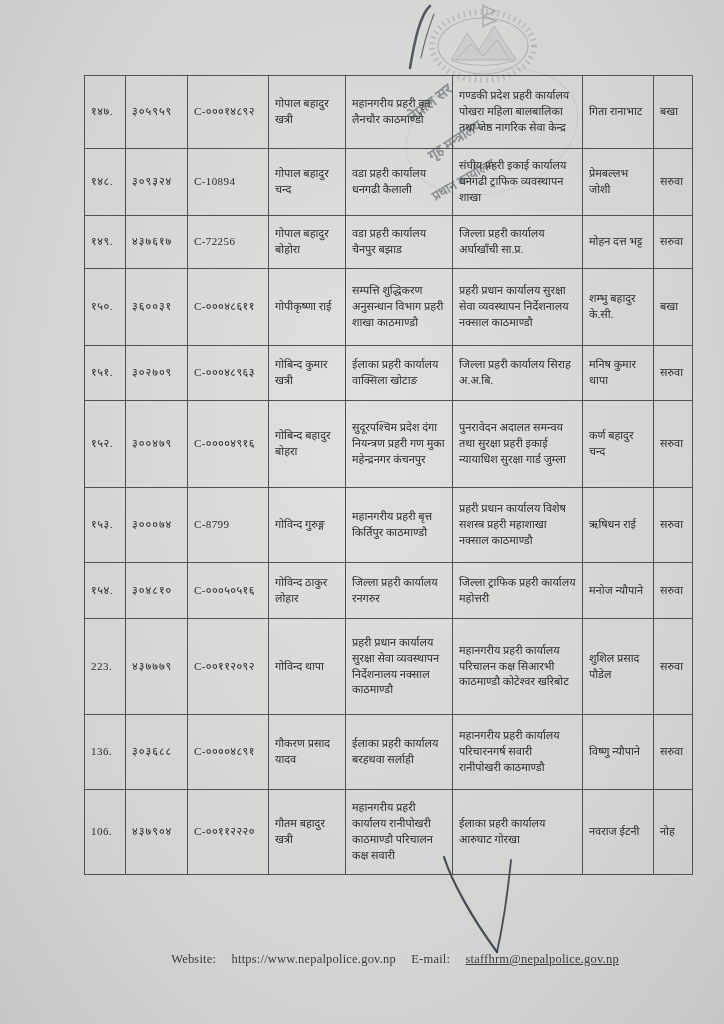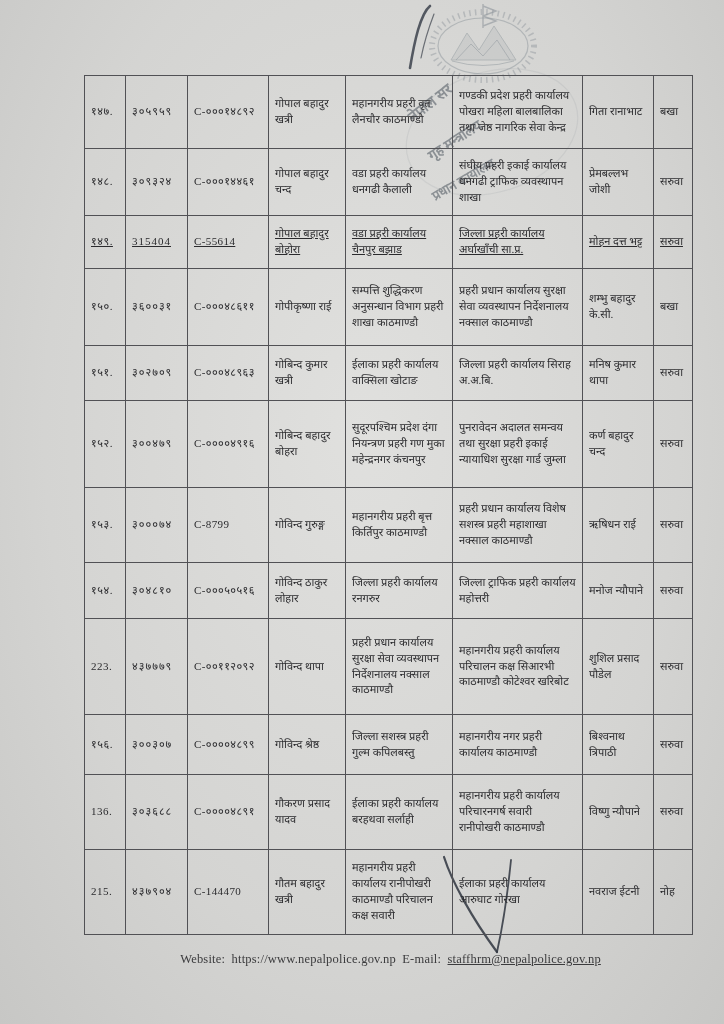--- a/index.html
+++ b/index.html
@@ -46,21 +46,21 @@
   .wm2 { left:424px; top:130px; transform:rotate(-33deg); }
   .wm3 { left:428px; top:170px; transform:rotate(-30deg); font-size:13px; }
   
   .footer {
     position:absolute; top:952px; left:calc(50% + 30px);
     transform:translateX(-50%);
     white-space:nowrap;
     font-size:12.5px; color:#3b3b3d; letter-spacing:.2px;
   }
   .footer .u { text-decoration:underline; }
-  .footer span { margin-right:3px; }
+  .footer span { margin-right:3px;margin-left:9px; }
 </style>
 </head>
 <body>
 
 <div class="page">
 
   <svg class="stamp-layer" viewBox="0 0 724 1024" width="724" height="1024" xmlns="http://www.w3.org/2000/svg">
     <g stroke="#8d959b" fill="none">
 
       <ellipse cx="483" cy="46" rx="51" ry="34" stroke-width="6" stroke-dasharray="1.5 4.2" opacity="0.45"></ellipse>
@@ -107,32 +107,32 @@
       <td class="l">गोपाल बहादुर खत्री</td>
       <td class="l">महानगरीय प्रहरी वृत लैनचौर काठमाण्डौ</td>
       <td class="l">गण्डकी प्रदेश प्रहरी कार्यालय पोखरा महिला बालबालिका तथा जेष्ठ नागरिक सेवा केन्द्र</td>
       <td class="l">गिता रानाभाट</td>
       <td class="c">बखा</td>
     </tr>
 
     <tr style="height: 67px;">
       <td class="c sn">१४८.</td>
       <td class="c reg">३०९३२४</td>
-      <td class="c cno">C-०००१४४६१</td>
+      <td class="c cno">C-10894</td>
       <td class="l">गोपाल बहादुर चन्द</td>
       <td class="l">वडा प्रहरी कार्यालय धनगढी कैलाली</td>
       <td class="l">संघीय प्रहरी इकाई कार्यालय धनगढी ट्राफिक व्यवस्थापन शाखा</td>
       <td class="l">प्रेमबल्लभ जोशी</td>
       <td class="c">सरुवा</td>
     </tr>
 
-    <tr style="height: 53px; text-decoration: underline;">
+    <tr style="height: 53px;">
       <td class="c sn">१४९.</td>
-      <td class="c reg">315404</td>
-      <td class="c cno">C-55614</td>
+      <td class="c reg">४३७६१७</td>
+      <td class="c cno">C-72256</td>
       <td class="l">गोपाल बहादुर बोहोरा</td>
       <td class="l">वडा प्रहरी कार्यालय चैनपुर बझाड</td>
       <td class="l">जिल्ला प्रहरी कार्यालय अर्घाखाँची सा.प्र.</td>
       <td class="l">मोहन दत्त भट्ट</td>
       <td class="c">सरुवा</td>
     </tr>
 
     <tr style="height: 77px;">
       <td class="c sn">१५०.</td>
       <td class="c reg">३६००३१</td>
@@ -192,46 +192,36 @@
       <td class="c sn">223.</td>
       <td class="c reg">४३७७७९</td>
       <td class="c cno">C-००११२०९२</td>
       <td class="l">गोविन्द थापा</td>
       <td class="l">प्रहरी प्रधान कार्यालय सुरक्षा सेवा व्यवस्थापन निर्देशनालय नक्साल काठमाण्डौ</td>
       <td class="l">महानगरीय प्रहरी कार्यालय परिचालन कक्ष सिआरभी काठमाण्डौ कोटेश्वर खरिबोट</td>
       <td class="l">शुशिल प्रसाद पौडेल</td>
       <td class="c">सरुवा</td>
     </tr>
 
-    <tr style="height: 60px;">
-      <td class="c sn">१५६.</td>
-      <td class="c reg">३००३०७</td>
-      <td class="c cno">C-००००४८९९</td>
-      <td class="l">गोविन्द श्रेष्ठ</td>
-      <td class="l">जिल्ला सशस्त्र प्रहरी गुल्म कपिलबस्तु</td>
-      <td class="l">महानगरीय नगर प्रहरी कार्यालय काठमाण्डौ</td>
-      <td class="l">बिश्वनाथ त्रिपाठी</td>
-      <td class="c">सरुवा</td>
-    </tr>
 
     <tr style="height: 75px;">
       <td class="c sn">136.</td>
       <td class="c reg">३०३६८८</td>
       <td class="c cno">C-००००४८९१</td>
       <td class="l">गौकरण प्रसाद यादव</td>
       <td class="l">ईलाका प्रहरी कार्यालय बरहथवा सर्लाही</td>
       <td class="l">महानगरीय प्रहरी कार्यालय परिचारनगर्ष सवारी रानीपोखरी काठमाण्डौ</td>
       <td class="l">विष्णु न्यौपाने</td>
       <td class="c">सरुवा</td>
     </tr>
 
     <tr style="height: 85px;">
-      <td class="c sn">215.</td>
+      <td class="c sn">106.</td>
       <td class="c reg">४३७९०४</td>
-      <td class="c cno">C-144470</td>
+      <td class="c cno">C-००११२२२०</td>
       <td class="l">गौतम बहादुर खत्री</td>
       <td class="l">महानगरीय प्रहरी कार्यालय रानीपोखरी काठमाण्डौ परिचालन कक्ष सवारी</td>
       <td class="l">ईलाका प्रहरी कार्यालय आरुघाट गोरखा</td>
       <td class="l">नवराज ईटनी</td>
       <td class="c">नोह</td>
     </tr>
   </tbody>
   </table>
 
   <div class="footer">

